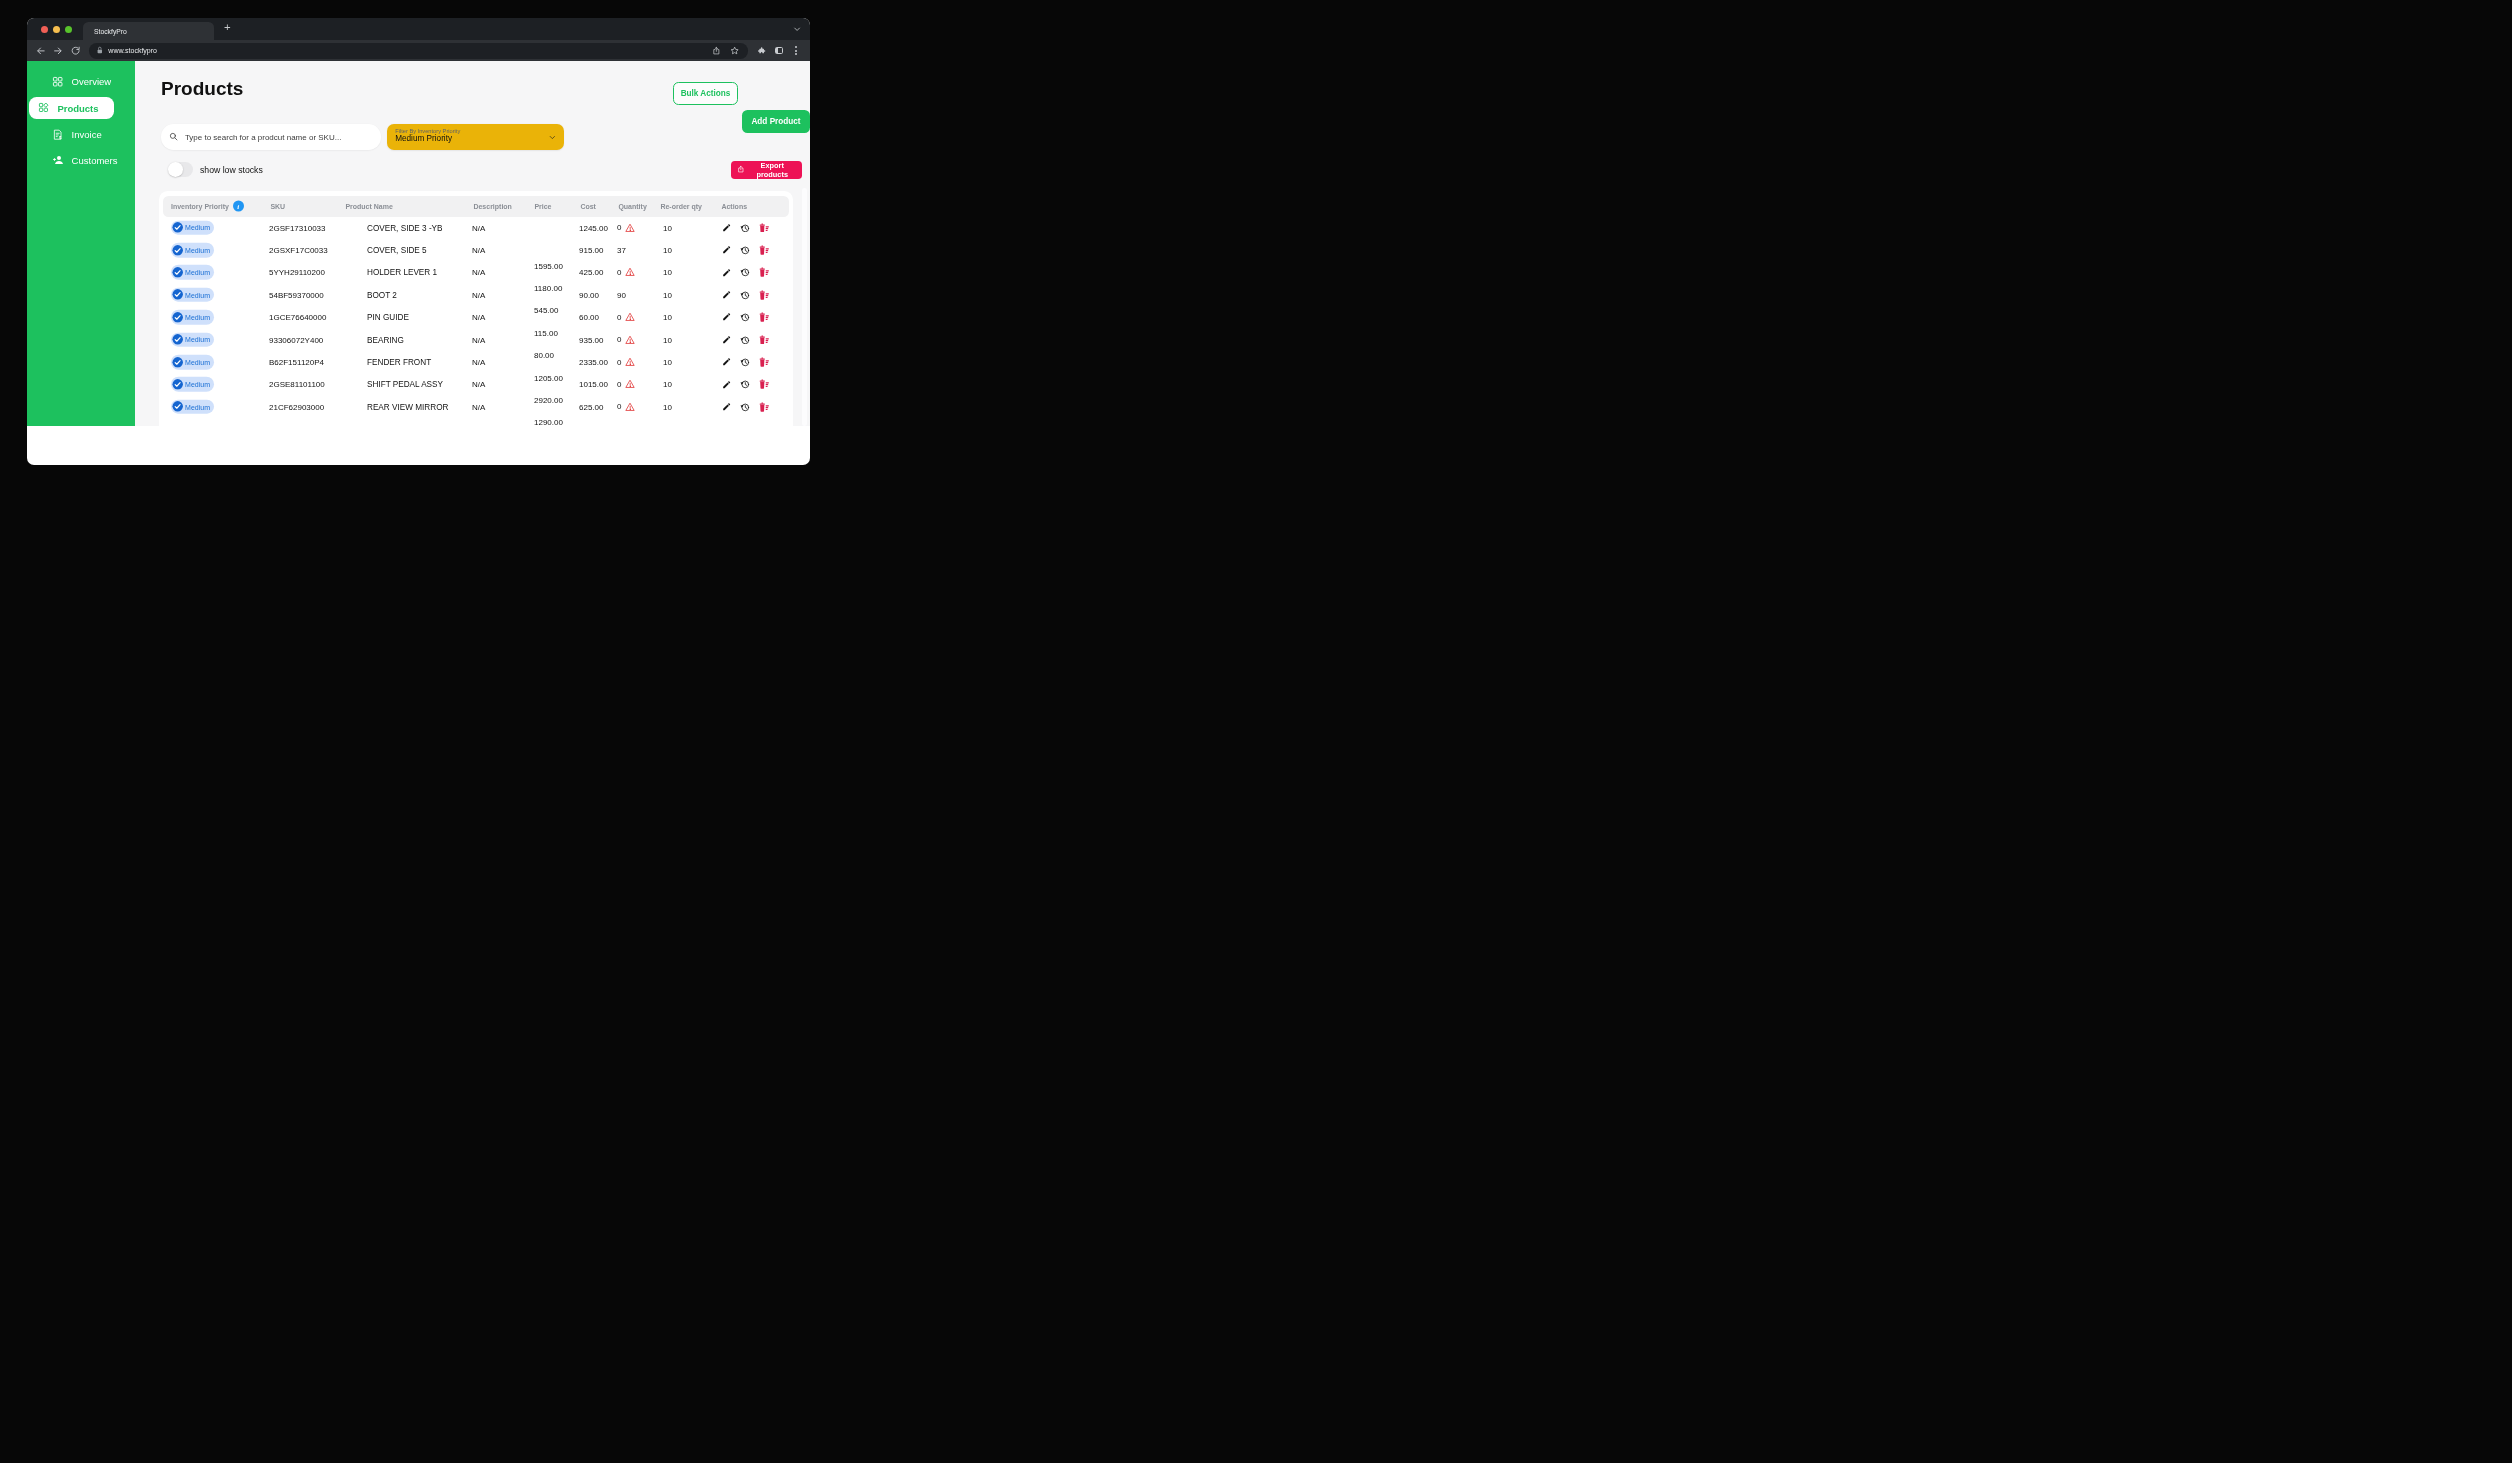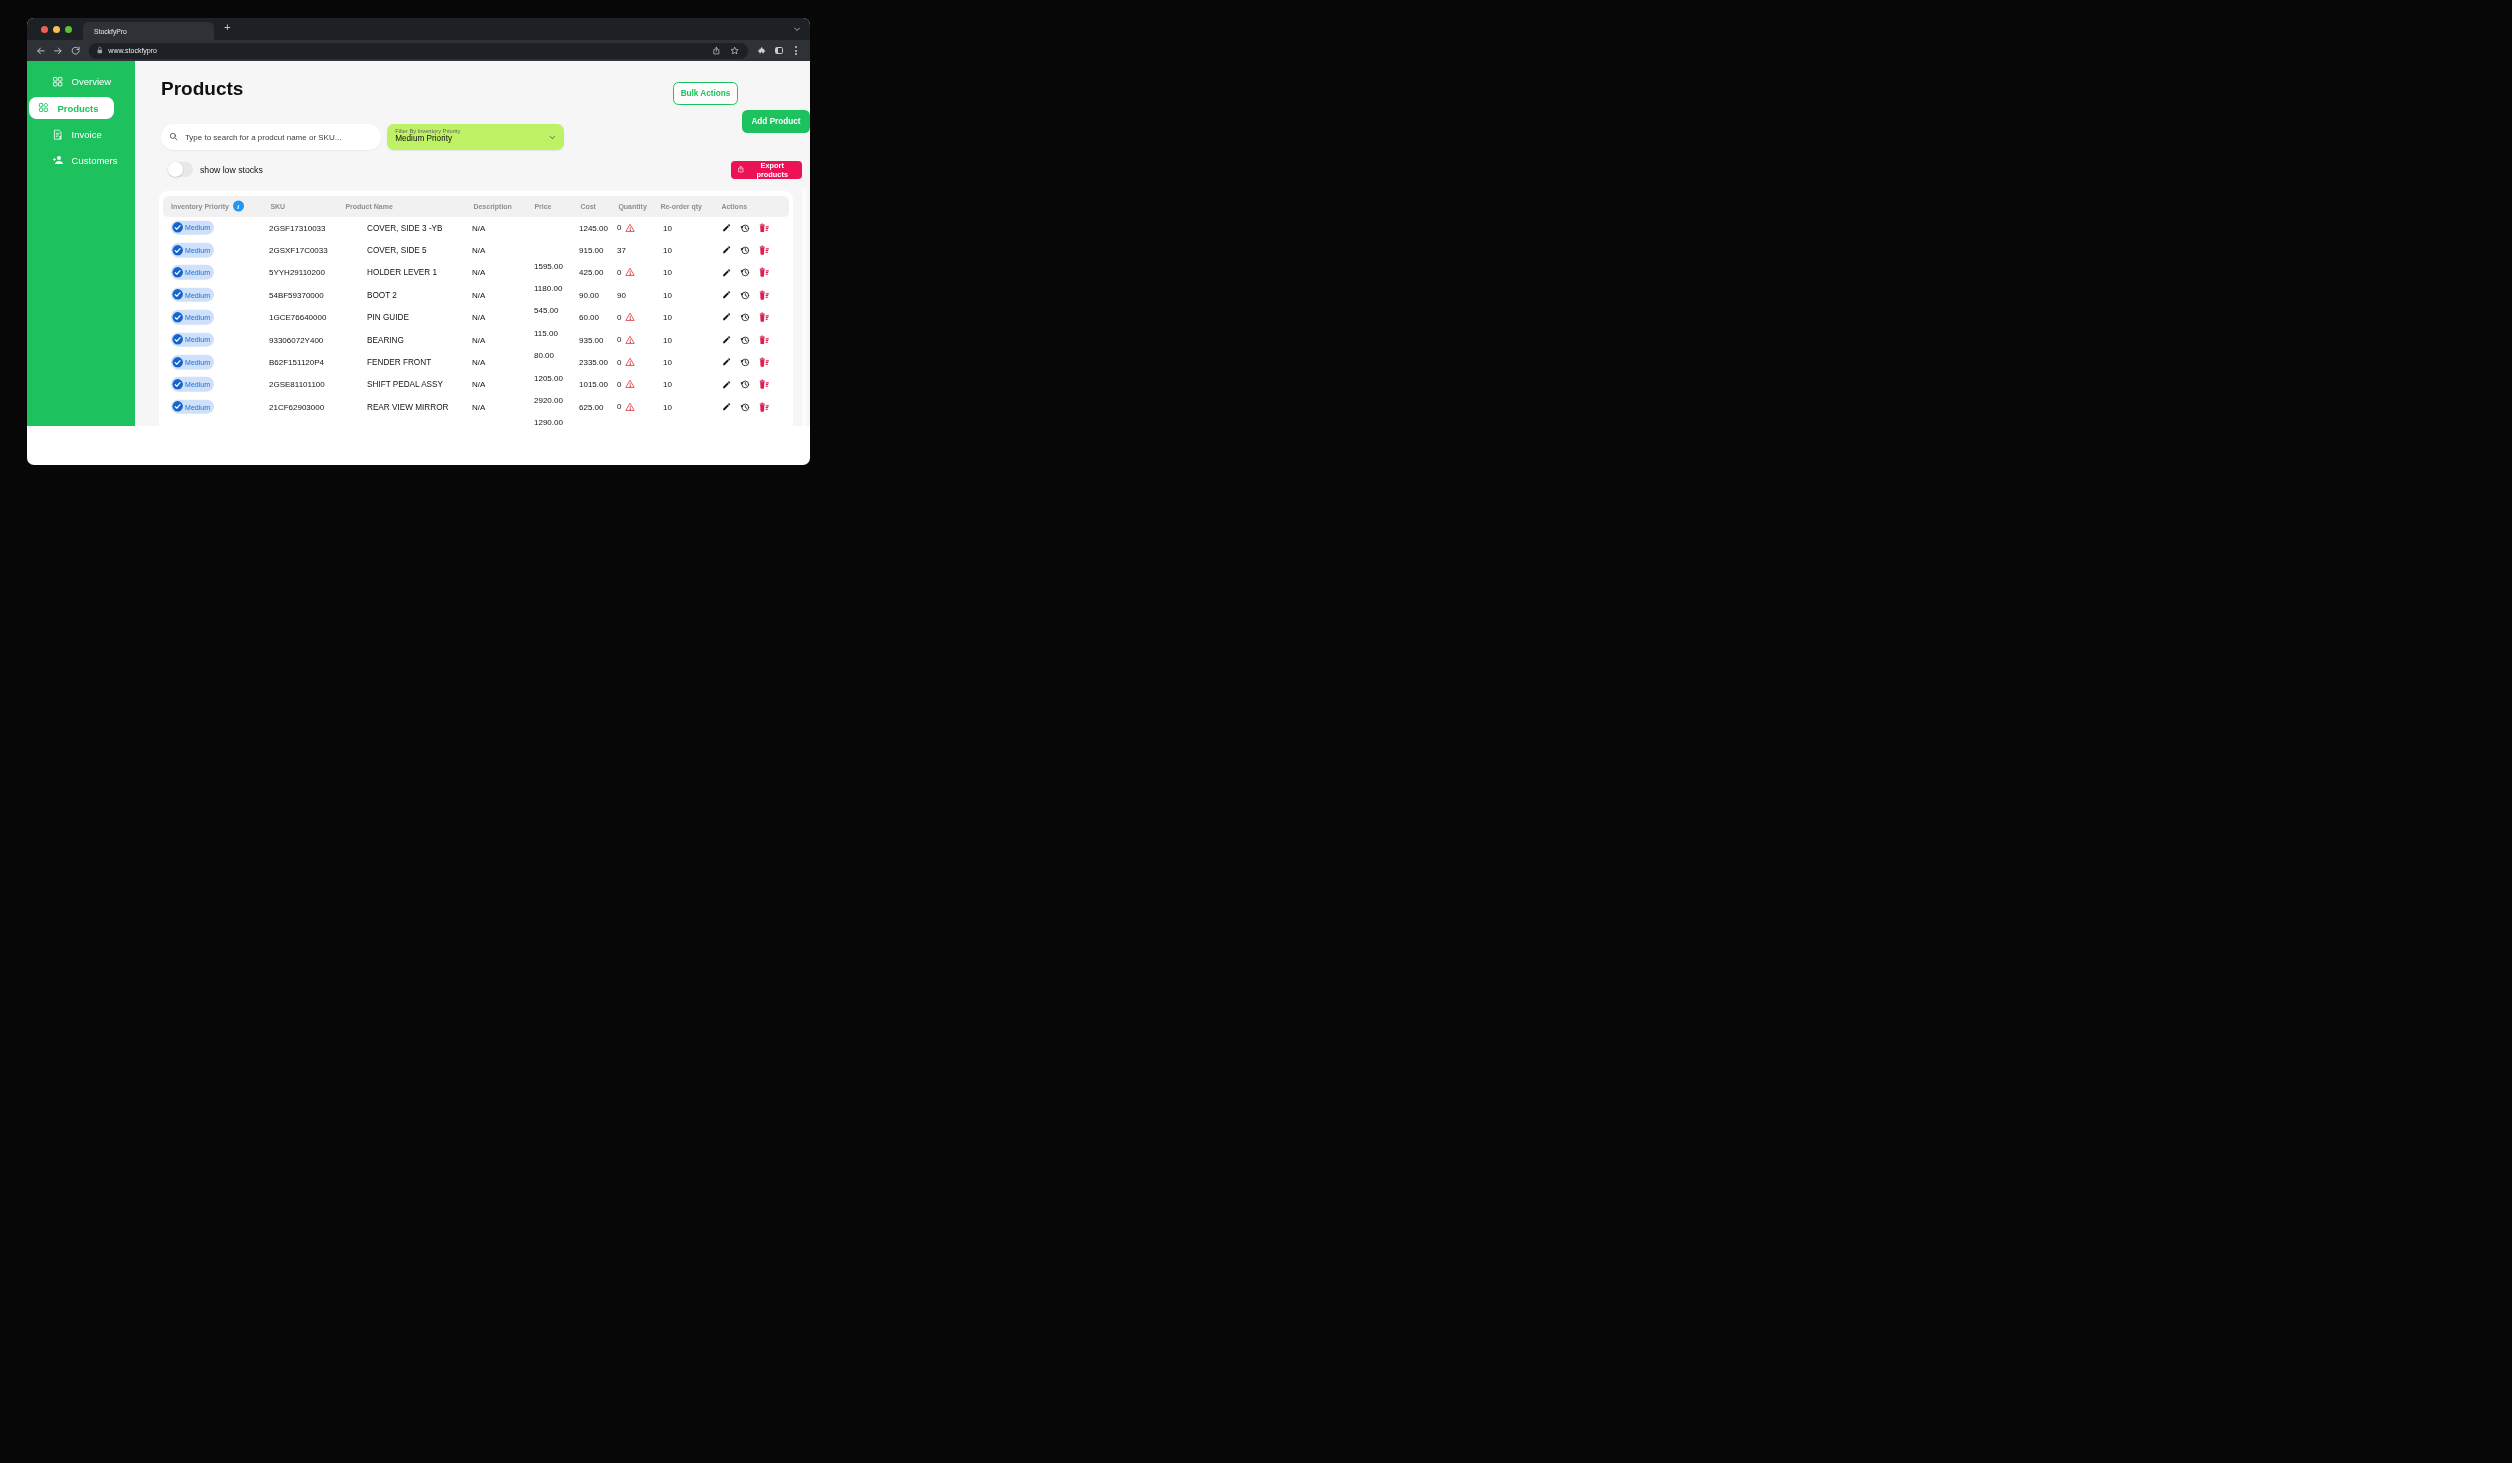--- a/index.html
+++ b/index.html
@@ -59,21 +59,21 @@
   .btn-bulk{left:538px;top:21px;width:65px;height:22.4px;background:#fcfcfc;
             border:0.8px solid var(--green);color:var(--green);}
   .btn-add{left:607px;top:21px;width:68px;height:22.4px;background:var(--green);
            border:none;color:#fff;margin-top:28px;}
   .search{position:absolute;left:26px;top:63px;width:220px;height:26px;background:#fff;
           border-radius:12.5px;box-shadow:0 0.5px 1.6px rgba(0,0,0,.07);display:flex;
           align-items:center;padding:0 8.2px;gap:4.4px;}
   .search input{border:none;outline:none;flex:1;font-size:8px;color:#222;background:transparent;
                 font-family:"Liberation Sans",sans-serif;}
   .search input::placeholder{color:#3c3c3c;opacity:1;}
-  .filter{position:absolute;left:252px;top:63px;width:177px;height:26px;background:#bef264;
+  .filter{position:absolute;left:252px;top:63px;width:177px;height:26px;background:#eab308;
           border-radius:7px;box-shadow:0 0.5px 1.6px rgba(0,0,0,.07);padding:3.3px 8.2px;cursor:pointer;}
   .flabel{font-size:5.7px;color:#5f6368;}
   .fvalue{font-size:8.2px;color:#111;margin-top:0.5px;}
   .fchev{position:absolute;right:7px;top:8.2px;}
   .togglerow{position:absolute;left:33px;top:101px;display:flex;align-items:center;gap:7px;}
   .toggle{width:25px;height:14.7px;border-radius:7.6px;background:#e8e8ea;position:relative;cursor:pointer;}
   .knob{position:absolute;left:0px;top:0px;width:14.7px;height:14.7px;border-radius:50%;background:#fff;
         box-shadow:0 0.5px 1.6px rgba(0,0,0,.25);}
   .tlabel{font-size:8.7px;color:#111;}
   .btn-export{position:absolute;left:596px;top:100px;width:71px;height:18px;background:var(--pink);

